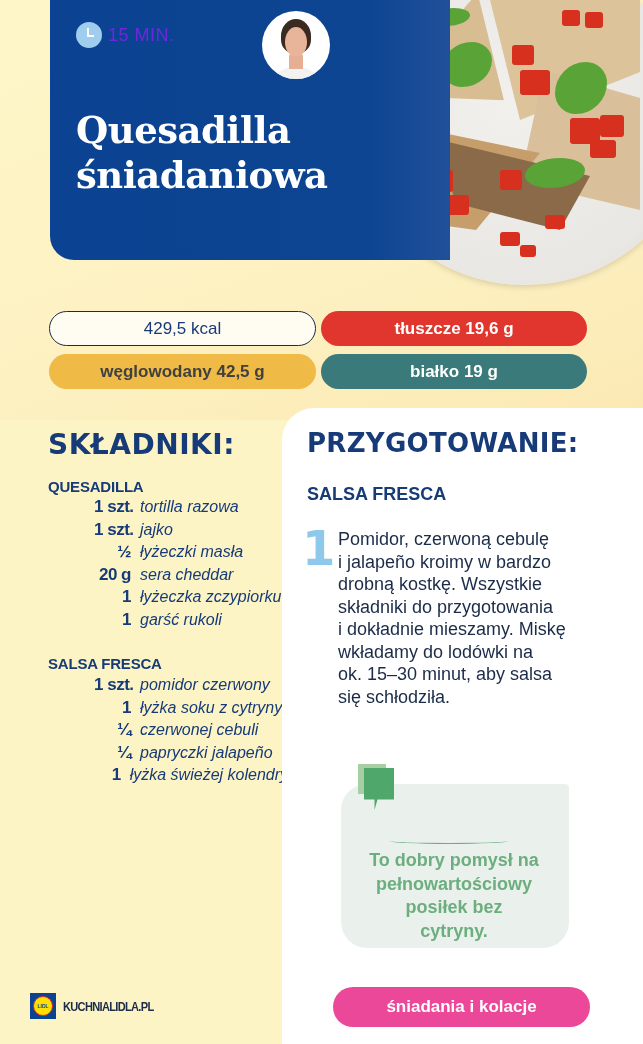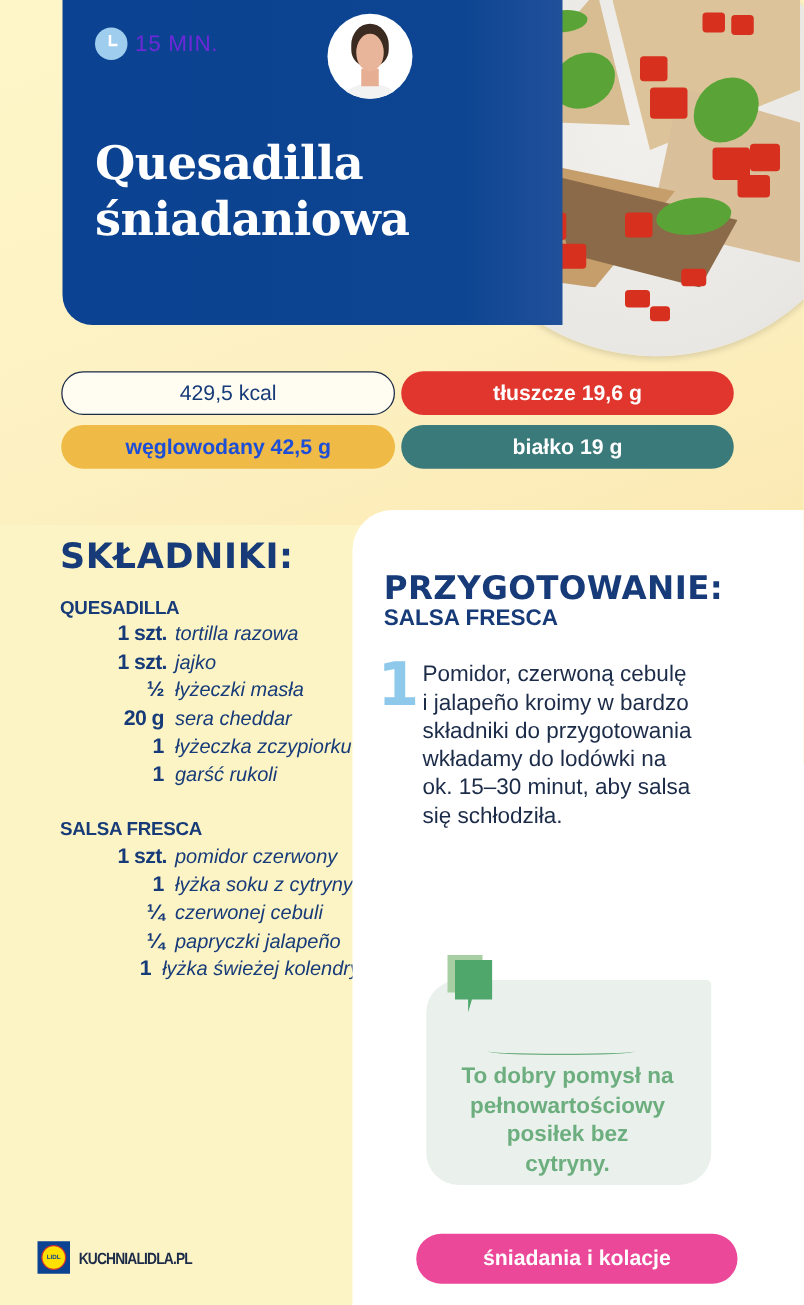--- a/index.html
+++ b/index.html
@@ -68,25 +68,25 @@
   .t2 { left: 490px; top: 0px; width: 150px; height: 120px; background: #dcc39a; clip-path: polygon(0 0, 100% 0, 100% 60%, 20% 100%); }
   .t3 { left: 380px; top: 120px; width: 160px; height: 110px; background: #c69e6c; clip-path: polygon(0 0, 100% 30%, 60% 100%, 10% 90%); }
   .t4 { left: 520px; top: 70px; width: 120px; height: 140px; background: #d9c09a; clip-path: polygon(20% 0, 100% 20%, 100% 100%, 0 80%); }
   .t5 { left: 440px; top: 140px; width: 150px; height: 90px; background: #8a6a48; clip-path: polygon(0 0, 100% 40%, 80% 100%, 10% 70%); }
   .tomato { position: absolute; background: #d8301f; border-radius: 3px; }
   .leaf { position: absolute; background: #5aa437; border-radius: 60% 40% 60% 40%; }
 
   
   .pill {
     position: absolute; height: 35px; border-radius: 18px; display: flex; align-items: center; justify-content: center;
-    font-family: "Liberation Sans", sans-serif; font-size: 17px;
+    font-family: "Liberation Sans", sans-serif; font-size: 17px; margin-top: 14px;
   }
   .pill-kcal { left: 49px; top: 297px; width: 267px; background: #fffdf2; border: 1px solid #1b2b48; color: #163b78; }
   .pill-fat { left: 321px; top: 297px; width: 266px; background: #e0362e; color: #ffffff; font-weight: bold; }
-  .pill-carb { left: 49px; top: 340px; width: 267px; background: #efba45; color: #1d4ed8; font-weight: bold; }
+  .pill-carb { left: 49px; top: 340px; width: 267px; background: #efba45; color: #404040; font-weight: bold; }
   .pill-protein { left: 321px; top: 340px; width: 266px; background: #3a7a7a; color: #ffffff; font-weight: bold; }
 
   
   .ing-title {
     position: absolute; left: 48px; top: 428px; font-family: "DejaVu Sans", sans-serif; font-weight: bold;
     font-size: 28px; color: #163b78; letter-spacing: 0.5px;
   }
   .ing-section {
     position: absolute; left: 48px; font-family: "Liberation Sans", sans-serif; font-weight: bold; font-size: 15px;
     color: #163b78; letter-spacing: -0.2px;
@@ -96,21 +96,21 @@
   .ing-qty { width: 46px; text-align: right; font-weight: bold; font-size: 17px; color: #163b78; padding-right: 9px; white-space: nowrap; letter-spacing: -0.5px; }
   .ing-name { font-style: italic; font-size: 16px; color: #163b78; white-space: nowrap; }
 
   
   .prep-panel {
     position: absolute; left: 282px; top: 408px; width: 361px; height: 636px; background: #ffffff;
     border-top-left-radius: 32px;
   }
   .prep-title {
     position: absolute; left: 307px; top: 428px; font-family: "DejaVu Sans", sans-serif; font-weight: bold;
-    font-size: 26px; color: #163b78; letter-spacing: 0.3px; margin-top: 28px;
+    font-size: 26px; color: #163b78; letter-spacing: 0.3px;
   }
   .prep-sub {
     position: absolute; left: 307px; top: 484px; font-family: "Liberation Sans", sans-serif; font-weight: bold;
     font-size: 18px; color: #163b78;
   }
   .step-num {
     position: absolute; left: 302px; top: 522px; font-family: "DejaVu Sans", sans-serif; font-weight: bold;
     font-size: 48px; line-height: 52px; color: #8ec8ea;
   }
   .step-text {
@@ -272,21 +272,23 @@
     </div>
 </div>
 
 <div class="prep-panel"></div>
 <div class="prep-title">PRZYGOTOWANIE:</div>
 <div class="prep-sub">SALSA FRESCA</div>
 <div class="step-num">1</div>
 <div class="step-text">
   <div>Pomidor, czerwoną cebulę</div>
   <div>i jalapeño kroimy w bardzo</div>
+  <div>drobną kostkę. Wszystkie</div>
   <div>składniki do przygotowania</div>
+  <div>i dokładnie mieszamy. Miskę</div>
   <div>wkładamy do lodówki na</div>
   <div>ok. 15–30 minut, aby salsa</div>
   <div>się schłodziła.</div>
 </div>
 
 <div class="tip-box"></div>
 <div class="bubble-back"></div>
 <div class="bubble-front"></div>
 <div class="tip-text">
   <div>To dobry pomysł na</div>

